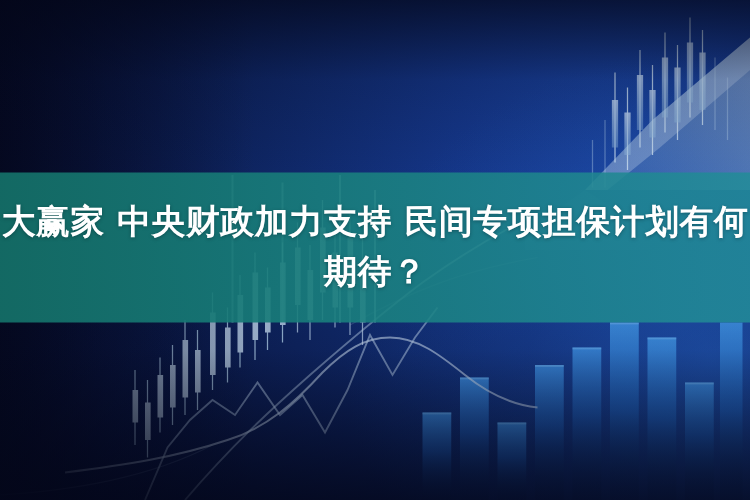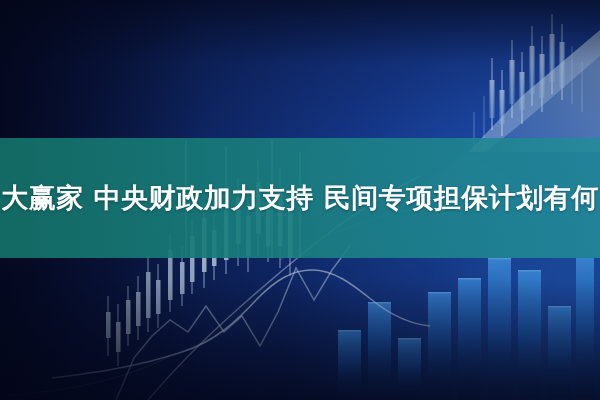--- a/index.html
+++ b/index.html
@@ -226,15 +226,16 @@
       <path d="M 0,396 C 60,392 120,382 170,356"></path>
       <path d="M 280,260 C 330,232 372,216 430,206"></path>
     </g>
   </svg>
 
   <div class="bg-vig"></div>
 
   <div class="band"></div>
   <div class="band-title">
     <div class="line">大赢家 中央财政加力支持 民间专项担保计划有何</div>
+    <div class="line">期待？</div>
   </div>
 
 </div>
 
 </body></html>

